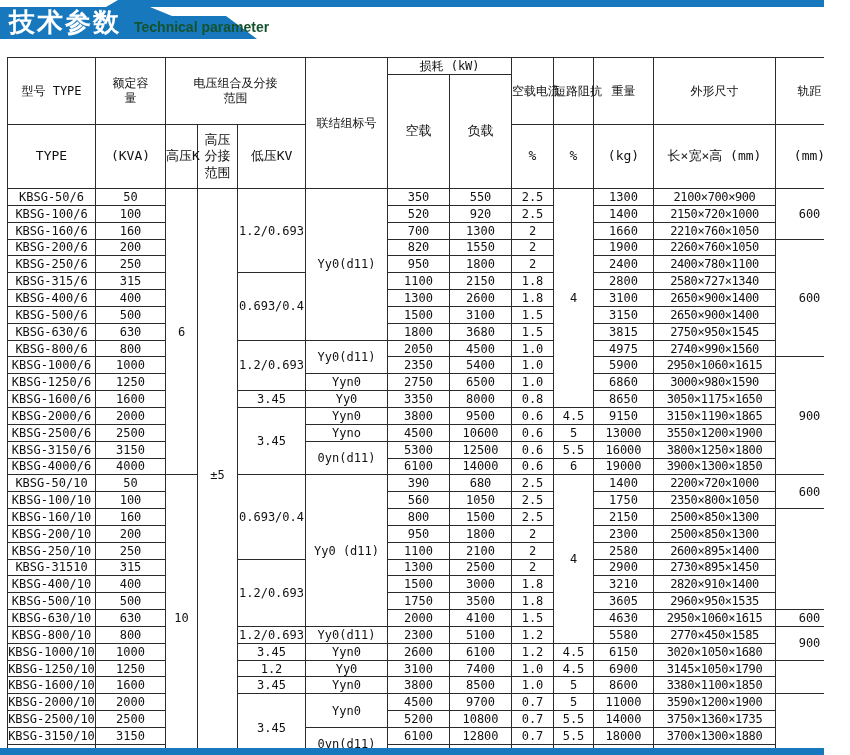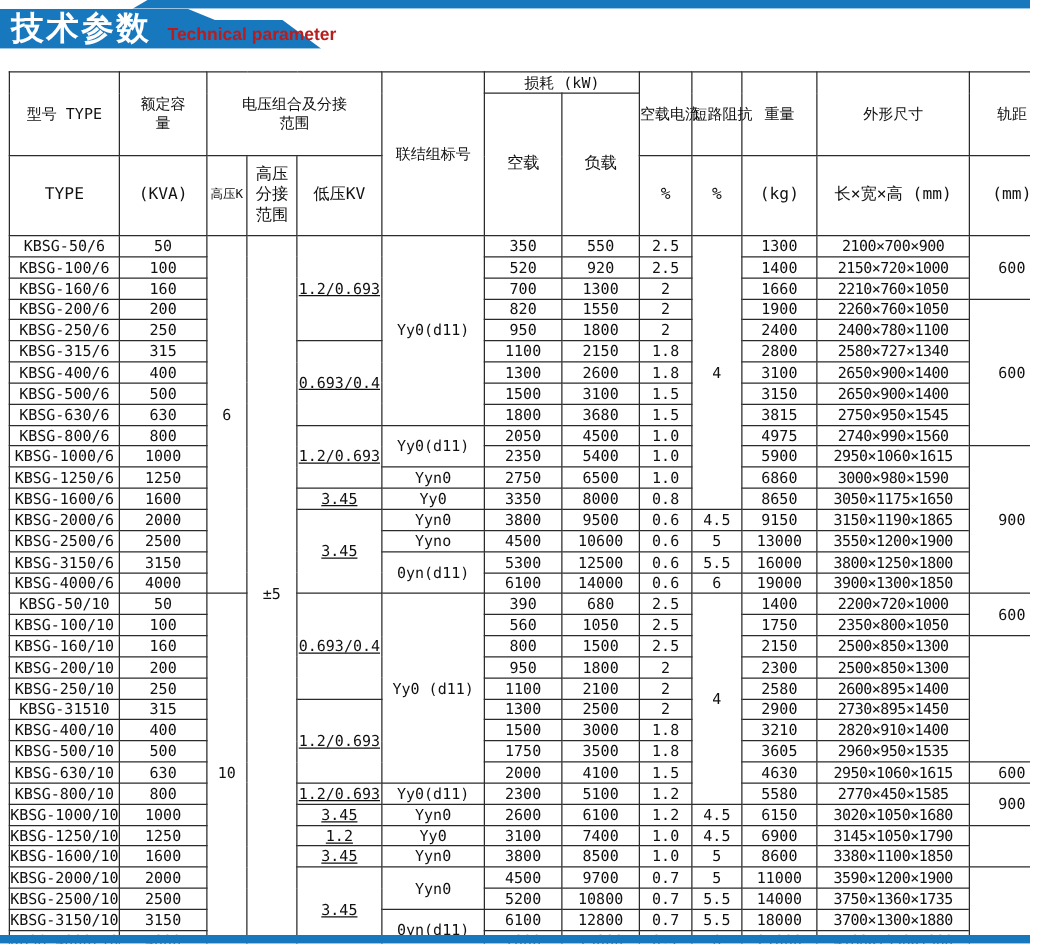--- a/index.html
+++ b/index.html
@@ -5,38 +5,38 @@
   html,body{margin:0;padding:0;background:#fff;}
   #page{position:relative;width:824px;height:755px;background:#ffffff;overflow:hidden;
         font-family:"DejaVu Sans Mono","Liberation Mono",monospace;}
   
   .banner-strip{position:absolute;left:0;top:0;width:850px;height:7px;background:#1778be;
                 clip-path:polygon(118px 0,850px 0,850px 7px,106px 7px);}
   .banner-main{position:absolute;left:0;top:7px;width:262px;height:32px;background:#1778be;
                clip-path:polygon(0 0,150px 0,172px 9px,226px 9px,257px 32px,0 32px);}
   .banner-title{position:absolute;left:9px;top:9px;color:#fff;font-size:26px;font-weight:bold;
                 letter-spacing:2px;font-family:"Liberation Sans",sans-serif;line-height:1;}
-  .banner-sub{position:absolute;left:134px;top:20px;color:#b91c1c;font-size:14px;font-weight:bold;
+  .banner-sub{position:absolute;left:134px;top:20px;color:#14532d;font-size:14px;font-weight:bold;
               font-family:"Liberation Sans",sans-serif;line-height:1;}
   .bottom-bar{position:absolute;left:0;top:748px;width:850px;height:7px;background:#1778be;}
   
   table{position:absolute;left:7px;top:57px;border-collapse:collapse;table-layout:fixed;
         width:837px;}
   th,td{border:1px solid #2b2b2b;text-align:center;vertical-align:middle;padding:0;
         font-weight:normal;color:#111;overflow:hidden;}
   thead th{font-size:13px;line-height:1.25;margin-top:32px;}
   tbody td{height:15.85px;font-size:12px;line-height:1;white-space:nowrap;}
   .hr1{height:17px;} .hr1 th{font-size:12px;}
   .hr2{height:50px;} .hr3{height:64px;}
   .w3{display:inline-block;max-width:3.2em;} 
   .w7{display:inline-block;max-width:7.3em;} 
   .w2{display:inline-block;max-width:2.2em;} 
   .squeeze{white-space:nowrap;overflow:visible;font-size:12px;}
-  .hvk{white-space:nowrap;overflow:visible;font-size:10px;}
-  td.lv{overflow:visible;text-decoration:underline;}
+  .hvk{white-space:nowrap;overflow:visible;font-size:13px;}
+  td.lv{overflow:visible;}
   td.dims{letter-spacing:-0.4px;}
 </style>
 </head>
 <body>
 
 <div id="page">
 
   <div class="banner-strip"></div>
   <div class="banner-main"></div>
   <div class="banner-title">技术参数</div>

